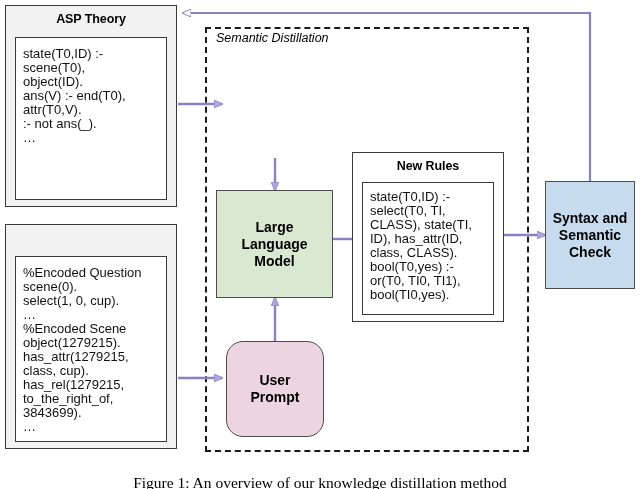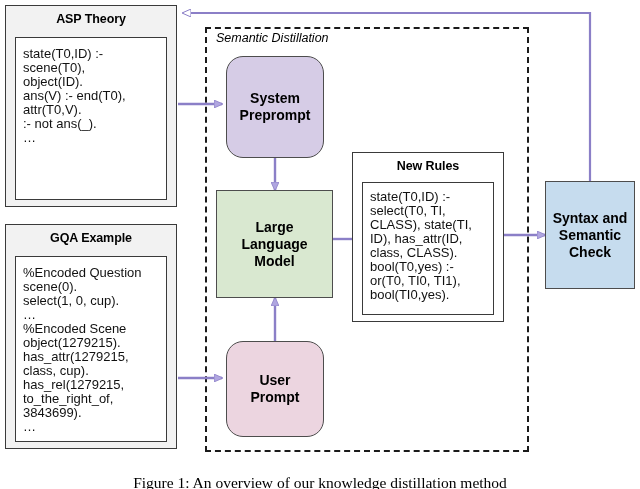--- a/index.html
+++ b/index.html
@@ -146,21 +146,20 @@
     <div class="panel-code" style="top:31px; height:163px;">state(T0,ID) :-
 scene(T0),
 object(ID).
 ans(V) :- end(T0),
 attr(T0,V).
 :- not ans(_).
 …</div>
   </div>
 
   <div class="panel" style="left:5px; top:224px; width:172px; height:225px;">
-    <div class="panel-title">GQA Example</div>
     <div class="panel-code" style="top:31px; height:186px; ">%Encoded Question
 scene(0).
 select(1, 0, cup).
 …
 %Encoded Scene
 object(1279215).
 has_attr(1279215,
 class, cup).
 has_rel(1279215,
 to_the_right_of,
@@ -173,24 +172,20 @@
     <div class="panel-code" style="top:29px; height:133px; padding-top:7px;">state(T0,ID) :-
 select(T0, TI,
 CLASS), state(TI,
 ID), has_attr(ID,
 class, CLASS).
 bool(T0,yes) :-
 or(T0, TI0, TI1),
 bool(TI0,yes).</div>
   </div>
 
-  <div class="node rounded" style="left:226px; top:56px; width:98px; height:102px; background:#d6cce6;">
-    <span style="white-space:pre-line;">System
-Preprompt</span>
-  </div>
 
   <div class="node" style="left:216px; top:190px; width:117px; height:108px; background:#d9e8d0;">
     <span style="white-space:pre-line;">Large
 Language
 Model</span>
   </div>
 
   <div class="node rounded" style="left:226px; top:341px; width:98px; height:96px; background:#ecd5e0;">
     <span style="white-space:pre-line;">User
 Prompt</span>

